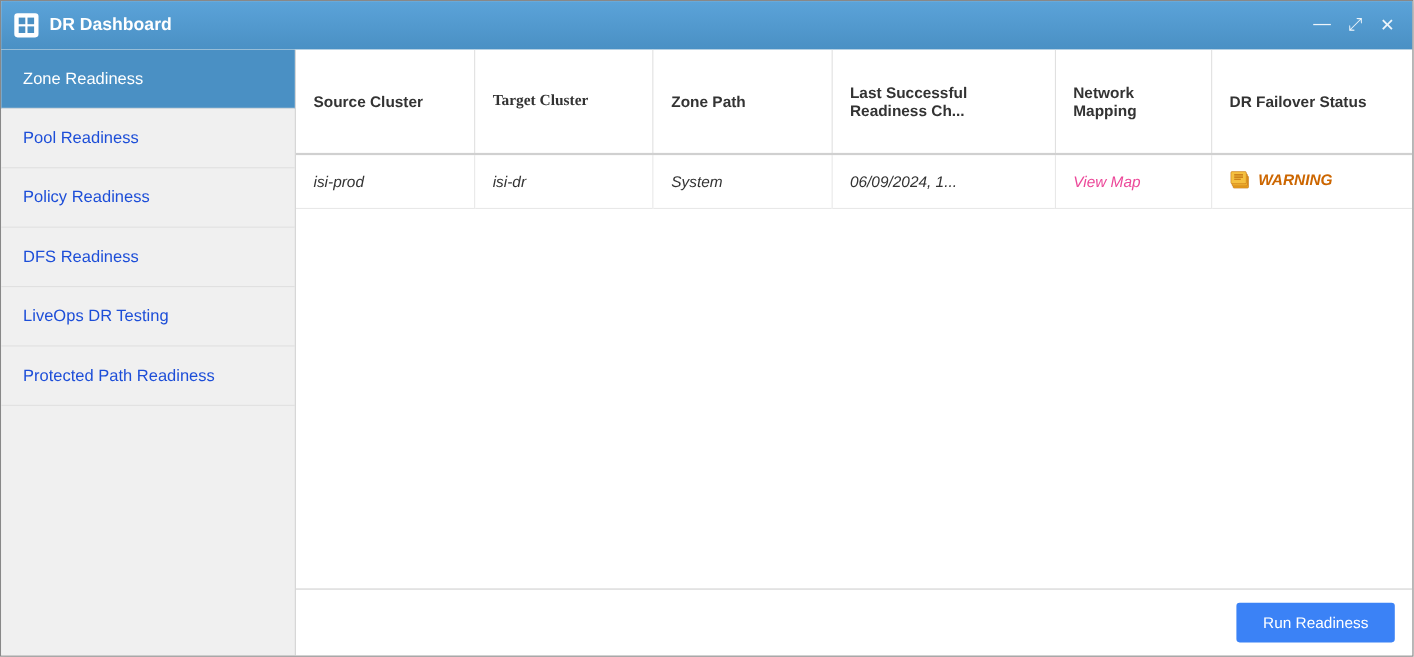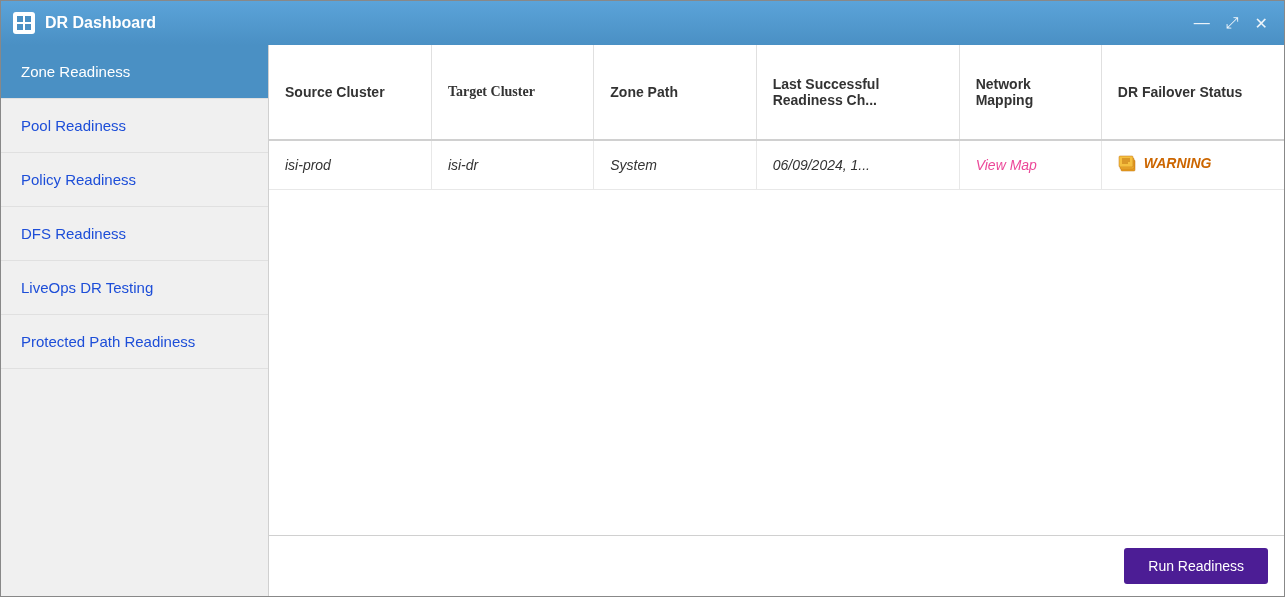--- a/index.html
+++ b/index.html
@@ -185,21 +185,21 @@
     .footer-bar {
       padding: 12px 16px;
       border-top: 1px solid #d0d0d0;
       display: flex;
       justify-content: flex-end;
       background: white;
       flex-shrink: 0;
     }
 
     .run-readiness-btn {
-      background: #4c1d95;
+      background: #3b82f6;
       color: white;
       border: none;
       padding: 10px 24px;
       font-size: 14px;
       font-weight: 500;
       border-radius: 3px;
       cursor: pointer;
     }
 
     .col-source { width: 160px; }

